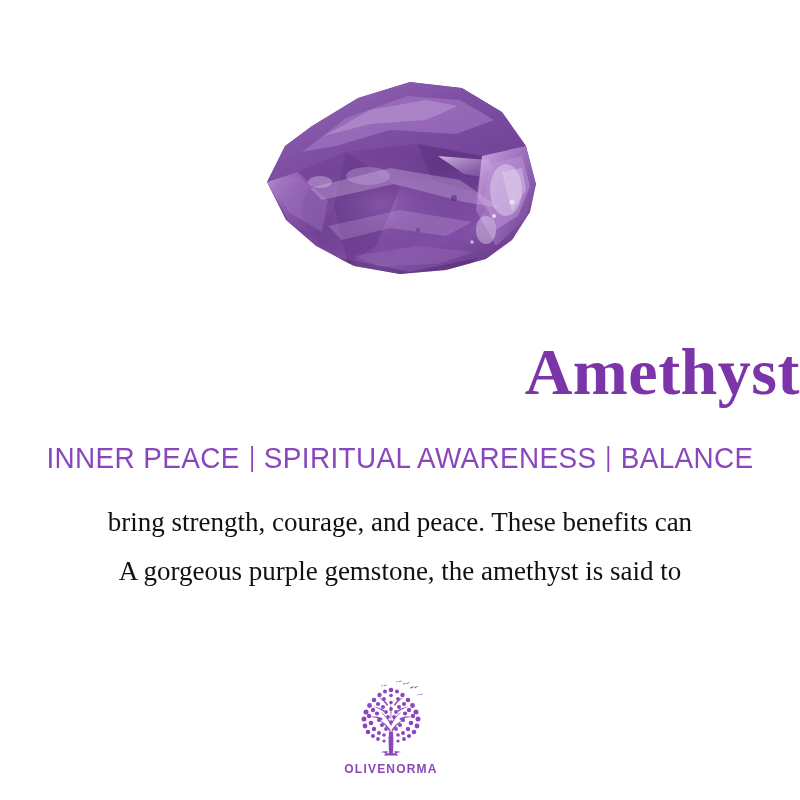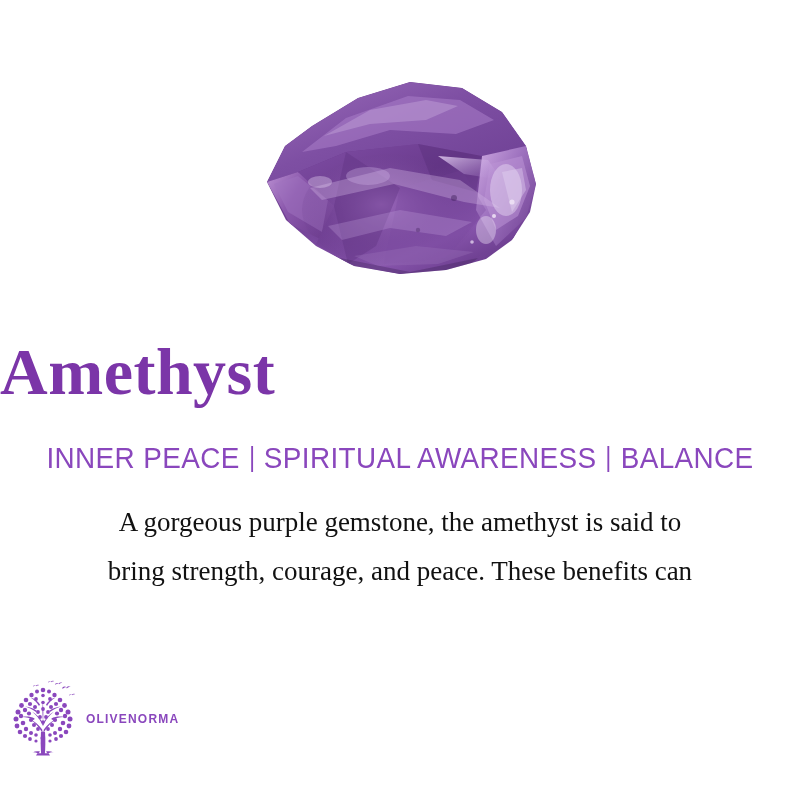--- a/index.html
+++ b/index.html
@@ -35,21 +35,21 @@
   .gem-svg {
     display: block;
   }
 
   
   .title {
     position: absolute;
     left: 0;
     top: 336px;
     width: 800px;
-    text-align: left;
+    text-align: right;
     font-family: "Liberation Serif", "DejaVu Serif", serif;
     font-weight: 700;
     font-size: 66px;
     line-height: 72px;
     letter-spacing: 0.5px;
     color: #7b35a8;
     white-space: nowrap;
   }
 
   
@@ -91,20 +91,21 @@
     line-height: 49px;
   }
 
   
   .logo {
     position: absolute;
     left: 0;
     top: 676px;
     width: 782px;
     display: flex;
+    flex-direction: column;
     align-items: center;
   }
   .logo-mark { display: block; }
   .logo-text {
     margin-top: 2px;
     font-family: "Liberation Sans", sans-serif;
     font-weight: 700;
     font-size: 12px;
     letter-spacing: 1.2px;
     color: #8a47bd;
@@ -199,22 +200,22 @@
     </svg>
   </div>
 
   <div class="title">Amethyst</div>
 
   <div class="subtitle">
     <span class="kw">INNER PEACE</span><span class="sep"></span><span class="kw">SPIRITUAL AWARENESS</span><span class="sep"></span><span class="kw">BALANCE</span>
   </div>
 
   <div class="body-copy">
+    <div>bring strength, courage, and peace. These benefits can</div>
     <div>A gorgeous purple gemstone, the amethyst is said to</div>
-    <div>bring strength, courage, and peace. These benefits can</div>
   </div>
 
   <div class="logo">
     <svg class="logo-mark" width="86" height="84" viewBox="0 0 86 84">
       <g fill="#8a47bd">
 
         <path d="M41.2,78.5 C40.6,72 40.4,64 41.0,56 L45.0,56 C45.6,64 45.4,72 44.8,78.5 Z"></path>
         <path d="M36,79.5 L50,79.5 L48.6,77.2 L37.4,77.2 Z"></path>
 
         <path d="M38.5,77.5 C36,76.6 34,76.2 32.5,76.4 C35,75 38,74.8 40,75.6 Z"></path>

